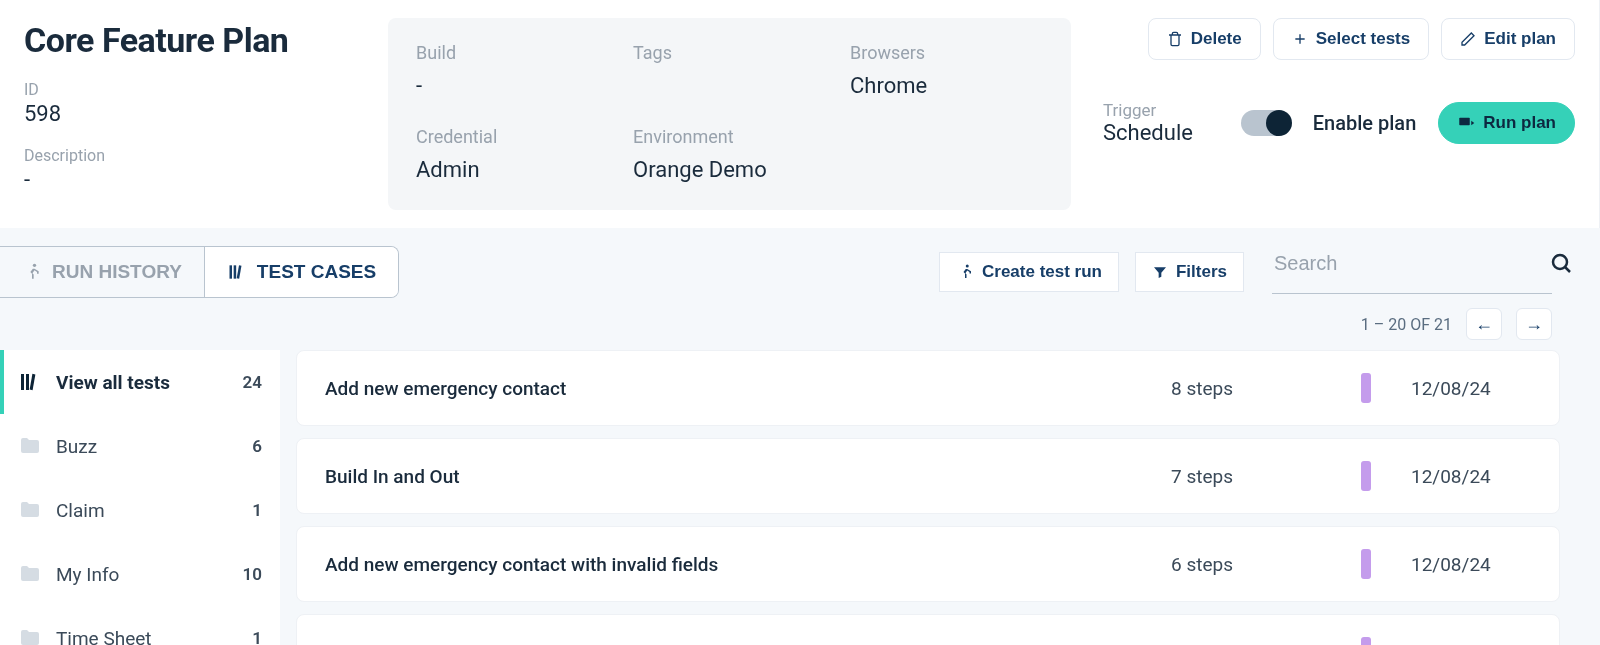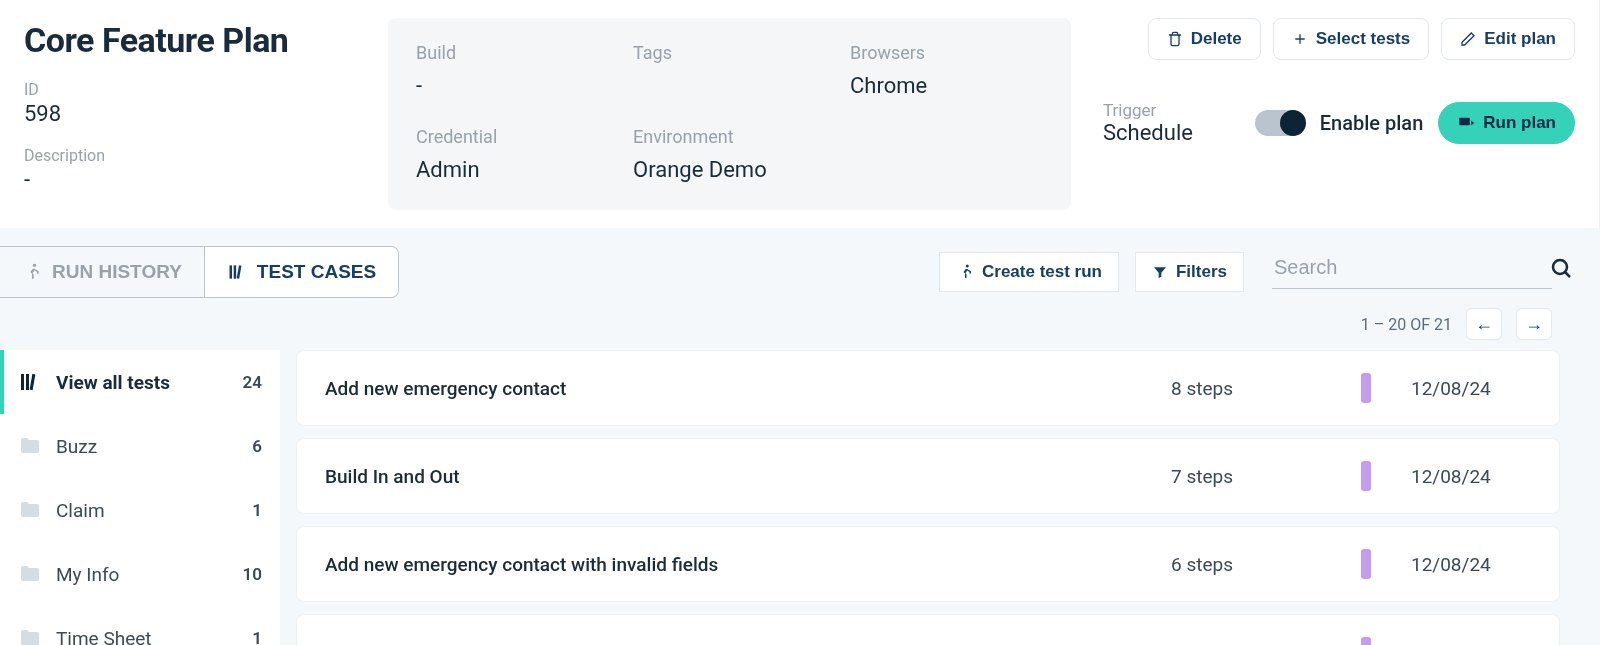--- a/index.html
+++ b/index.html
@@ -103,21 +103,21 @@
   .btn.pill { border-radius: 999px; }
   .btn.primary {
     background: var(--accent-green);
     border-color: var(--accent-green);
     color: #0d2840;
   }
 
   .trigger-row {
     display: flex;
     align-items: center;
-    gap: 15px;
+    gap: 22px;
     justify-content: flex-end;
     margin-top: 40px;
   }
   .trigger-text { text-align: left; margin-right:auto; margin-left:8px;}
   .trigger-text .label { font-size: 17px; color: var(--text-muted); }
   .trigger-text .val { font-size: 22px; color: var(--text-dark); }
   .toggle {
     width: 50px; height: 26px; border-radius: 999px;
     background: var(--toggle-bg); position: relative; cursor: pointer;
     flex: 0 0 auto;
@@ -164,21 +164,21 @@
     background: var(--bg-secondary);
     border-right: 1px solid #b9c4cf;
   }
 
   .toolbar-spacer { flex: 1 1 auto; }
   .mini-btn {
     display: inline-flex; align-items: center; gap: 8px;
     border: 1px solid var(--border); background:#fff; color: var(--text-blue);
     font-weight:600; font-size:17px; padding:9px 16px; border-radius:0; cursor:pointer;
   }
-  .search-wrap { display:flex; align-items:center; gap:8px; margin-left:12px; width: 280px; border-bottom:1px solid #b9c4cf; padding-bottom:8px;}
+  .search-wrap { display:flex; align-items:center; gap:8px; margin-left:12px; width: 280px; border-bottom:1px solid #b9c4cf; padding-bottom:17px;}
   .search-wrap input {
     border:none; background:transparent; font-size:20px; color:var(--text-dark);
     outline:none; flex:1;
   }
   .search-wrap input::placeholder { color: var(--text-muted); }
 
   .pagination-row {
     display:flex; align-items:center; justify-content:flex-end;
     gap: 14px; padding: 10px 24px 6px 0; font-size:16px; color: var(--text-label);
   }

